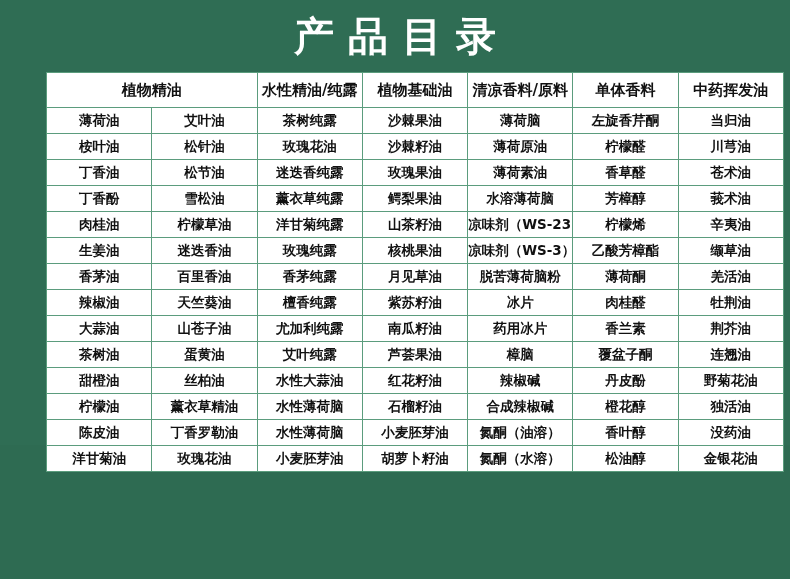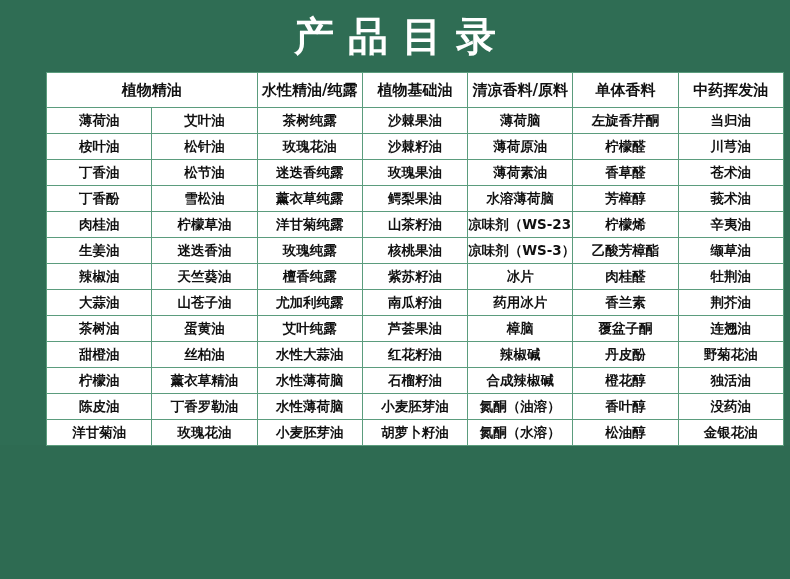--- a/index.html
+++ b/index.html
@@ -149,20 +149,29 @@
         <tr>
           <td>生姜油</td>
           <td>迷迭香油</td>
           <td>玫瑰纯露</td>
           <td>核桃果油</td>
           <td>凉味剂（WS-3）</td>
           <td>乙酸芳樟酯</td>
           <td>缬草油</td>
         </tr>
         <tr>
+          <td>香茅油</td>
+          <td>百里香油</td>
+          <td>香茅纯露</td>
+          <td>月见草油</td>
+          <td>脱苦薄荷脑粉</td>
+          <td>薄荷酮</td>
+          <td>羌活油</td>
+        </tr>
+        <tr>
           <td>辣椒油</td>
           <td>天竺葵油</td>
           <td>檀香纯露</td>
           <td>紫苏籽油</td>
           <td>冰片</td>
           <td>肉桂醛</td>
           <td>牡荆油</td>
         </tr>
         <tr>
           <td>大蒜油</td>

